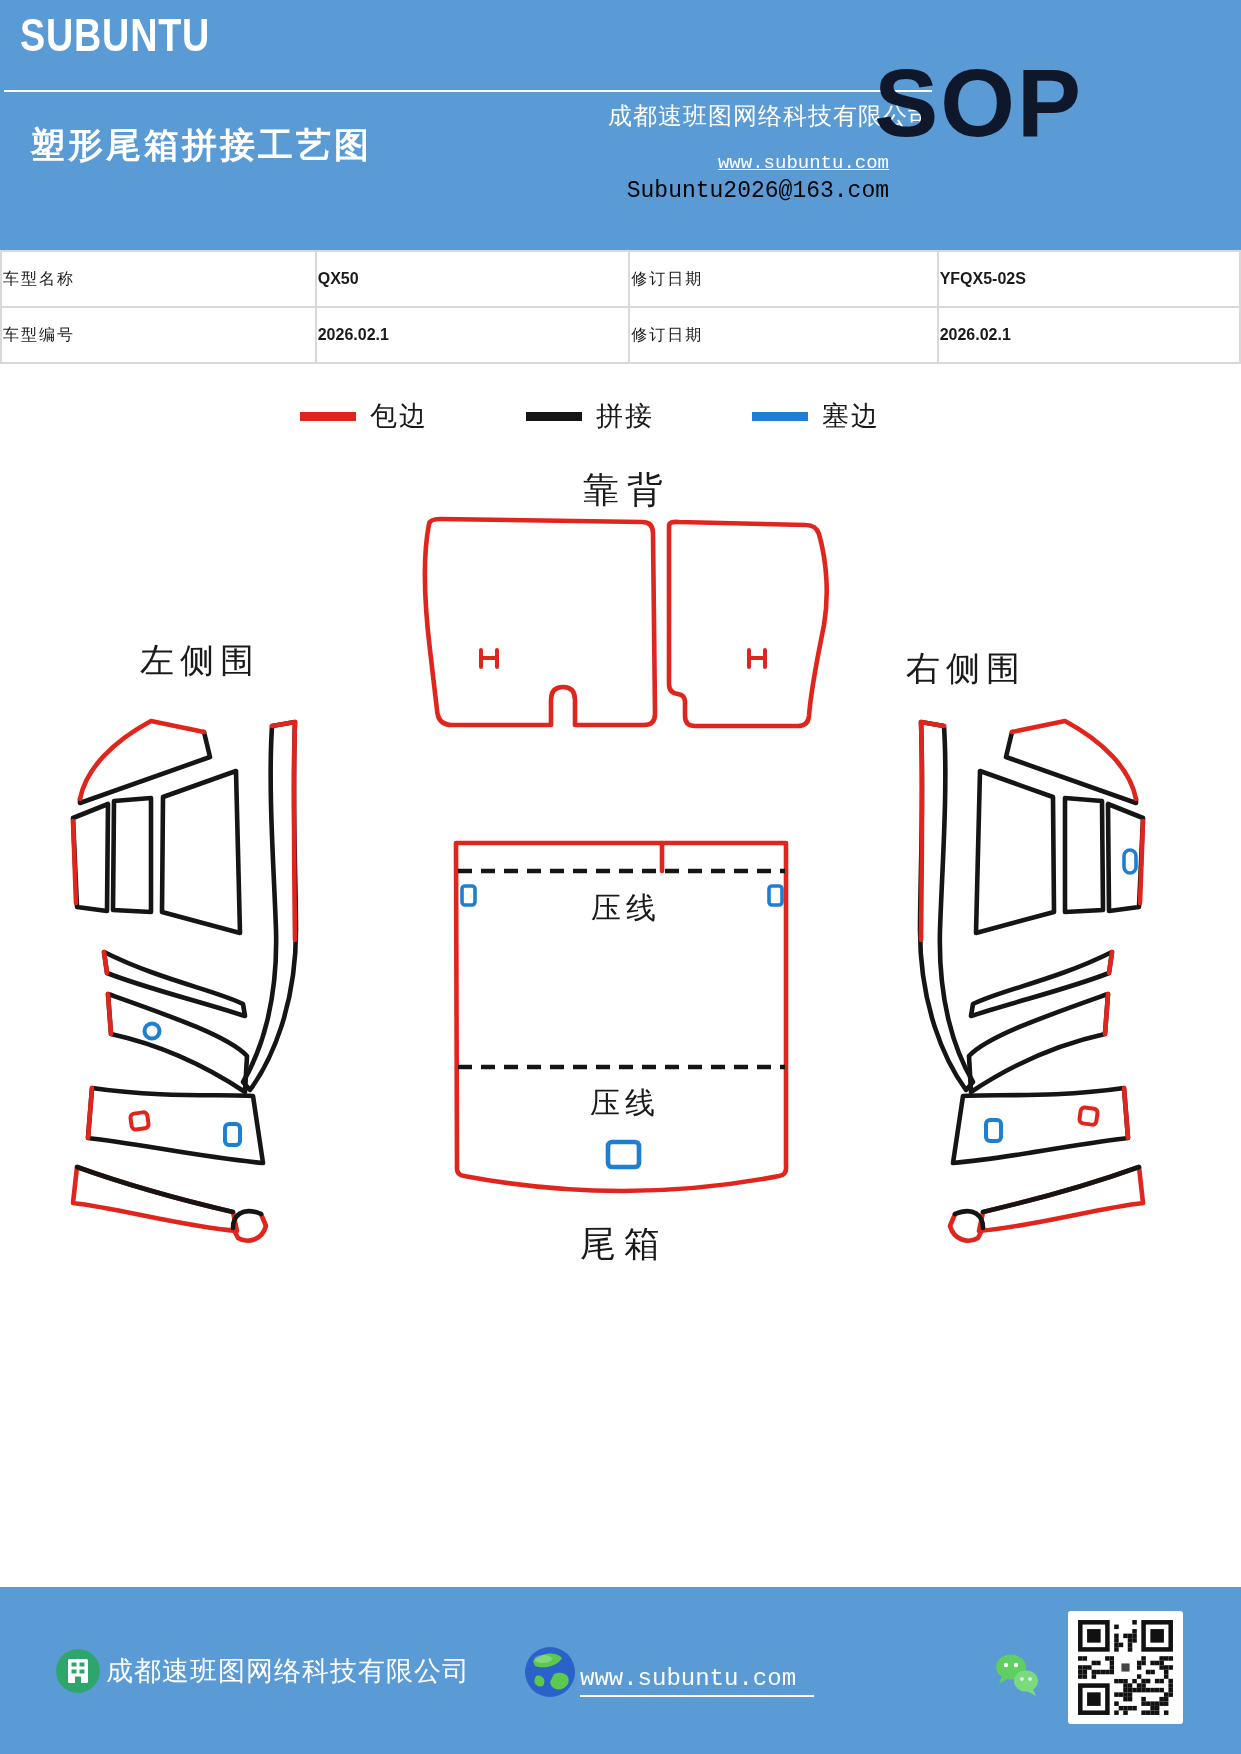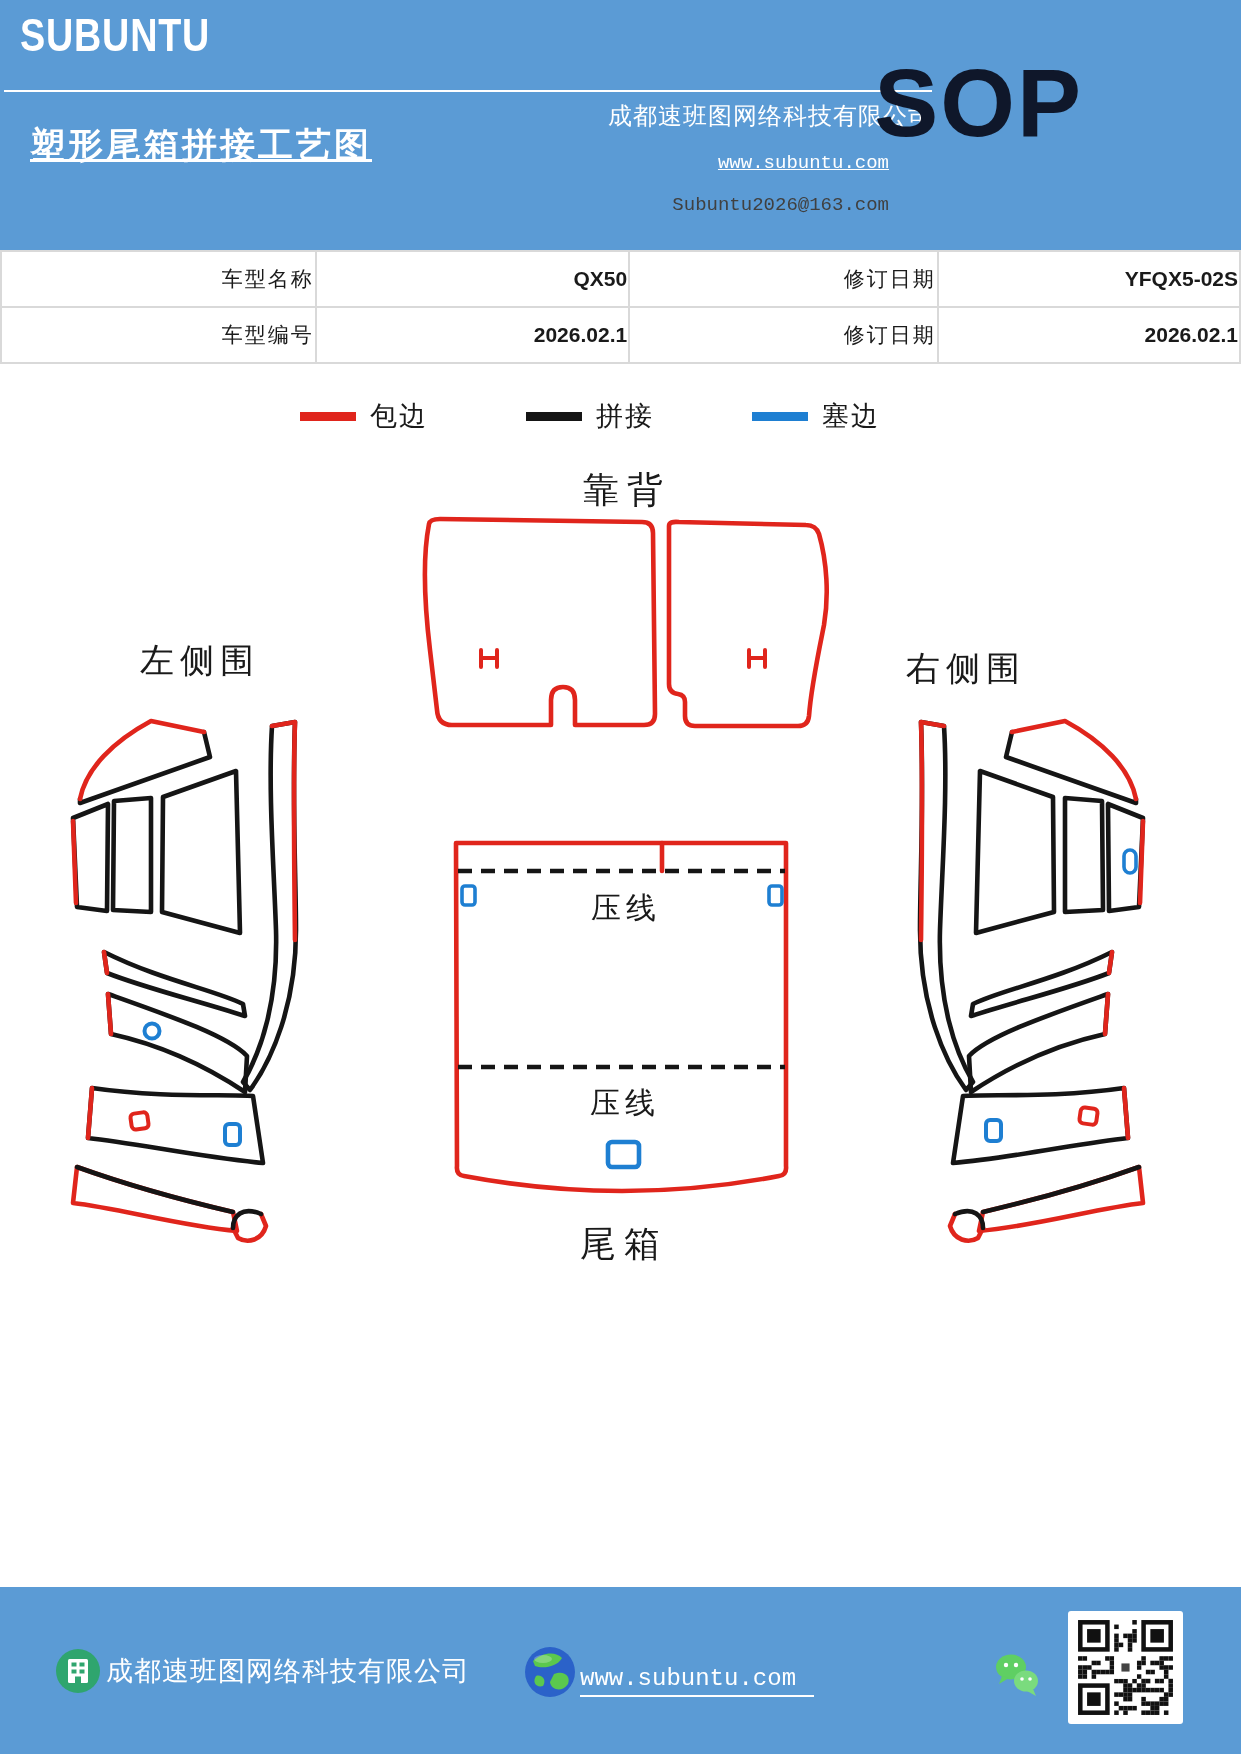--- a/index.html
+++ b/index.html
@@ -5,32 +5,32 @@
   html,body{margin:0;padding:0;}
   body{
     position:relative;width:1241px;height:1754px;background:#fff;overflow:hidden;
     font-family:"Liberation Sans", sans-serif;color:#1a1a1a;
   }
   
   .header{position:absolute;left:0;top:0;width:1241px;height:287px;background:var(--brand_blue);}
   .logo{position:absolute;left:20px;top:8px;font-size:46px;font-weight:800;color:#fff;
         letter-spacing:1px;transform:scaleX(.82);transform-origin:left center;}
   .header-line{position:absolute;left:4px;top:90px;width:928px;height:2px;background:#fff;}
-  .doc-title{position:absolute;left:30px;top:122px;font-size:35px;font-weight:700;color:#fff;letter-spacing:3px;text-decoration:underline;}
+  .doc-title{position:absolute;left:30px;top:122px;font-size:35px;font-weight:700;color:#fff;letter-spacing:3px;}
   .hdr-company{position:absolute;right:308px;top:100px;color:#fff;font-size:24px;
         font-family:"DejaVu Serif",serif;letter-spacing:1px;}
   .hdr-site{position:absolute;right:352px;top:152px;color:#fff;font-size:19px;
         font-family:"Liberation Mono",monospace;text-decoration:underline;}
-  .hdr-mail{position:absolute;right:352px;top:194px;color:#404040;font-size:19px;
+  .hdr-mail{position:absolute;right:352px;top:178px;color:#000000;font-size:23px;
         font-family:"Liberation Mono",monospace;}
   .sop{position:absolute;right:158px;top:48px;color:#0f172a;font-size:96px;font-weight:700;letter-spacing:2px;}
   
   .info-table{position:absolute;left:0;top:250px;width:1241px;height:114px;
         border-collapse:collapse;table-layout:fixed;background:#fff;}
-  .info-table td{border:2px solid var(--table_border);text-align:right;vertical-align:middle;font-size:21px;}
+  .info-table td{border:2px solid var(--table_border);text-align:left;vertical-align:middle;font-size:16px;}
   .info-table td.lab{font-family:"DejaVu Serif",serif;letter-spacing:2px;}
   .info-table td.val{font-weight:600;margin-left:48px;}
   
   .legend{position:absolute;left:300px;top:398px;display:flex;align-items:flex-end;}
   .legend-item{display:flex;align-items:center;margin-right:98px;}
   .legend-swatch{width:56px;height:9px;margin-right:14px;}
   .sw-red{background:var(--edge_red);}
   .sw-black{background:var(--stitch_black);}
   .sw-blue{background:var(--tuck_blue);}
   .legend-label{font-size:27px;letter-spacing:2px;}

